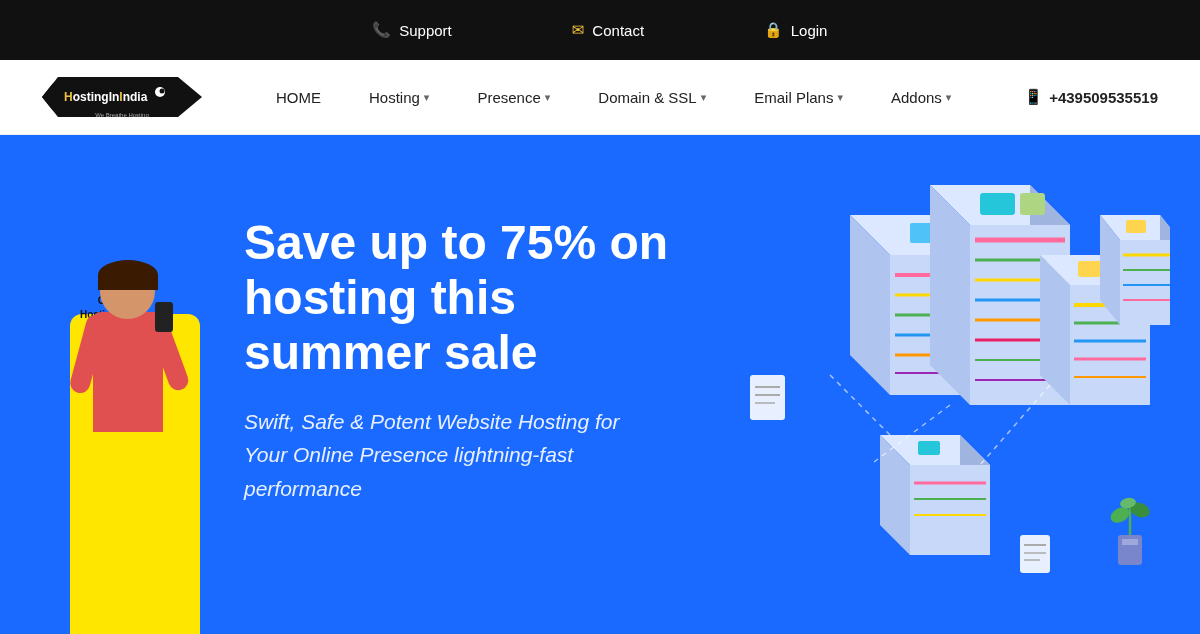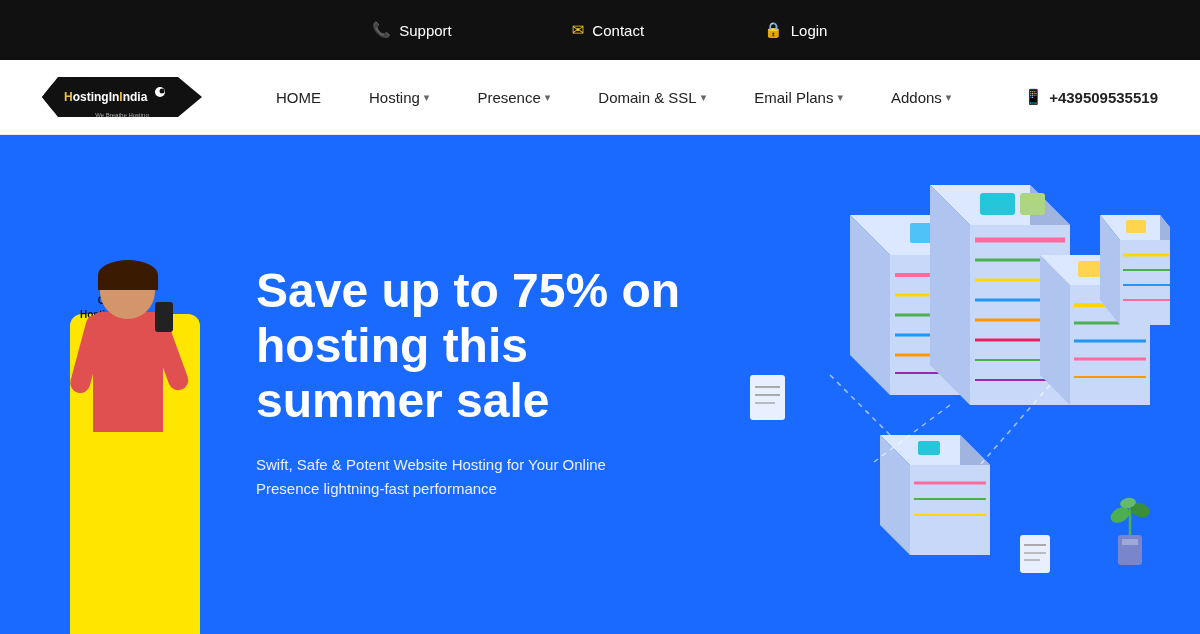--- a/index.html
+++ b/index.html
@@ -115,39 +115,39 @@
       font-size: 10px;
       font-weight: bold;
       text-align: center;
       line-height: 1.4;
       z-index: 10;
     }
 
     
     .hero-content {
       position: absolute;
-      left: 256px;
+      left: 244px;
       top: 80px;
       z-index: 5;
-      margin-top: 48px;
     }
     .hero-title {
       font-size: 48px;
       font-weight: 800;
       color: #fff;
       line-height: 1.15;
       max-width: 440px;
       margin-bottom: 24px;
     }
     .hero-subtitle {
-      font-size: 15px;
+      font-size: 21px;
       color: rgba(255,255,255,0.9);
       max-width: 400px;
       line-height: 1.6;
       margin-bottom: 36px;
+      font-style: italic;
     }
     .hero-btn {
       display: inline-block;
       padding: 14px 36px;
       border: 2px solid #fff;
       border-radius: 30px;
       color: #fff;
       font-size: 16px;
       font-weight: 600;
       cursor: pointer;

